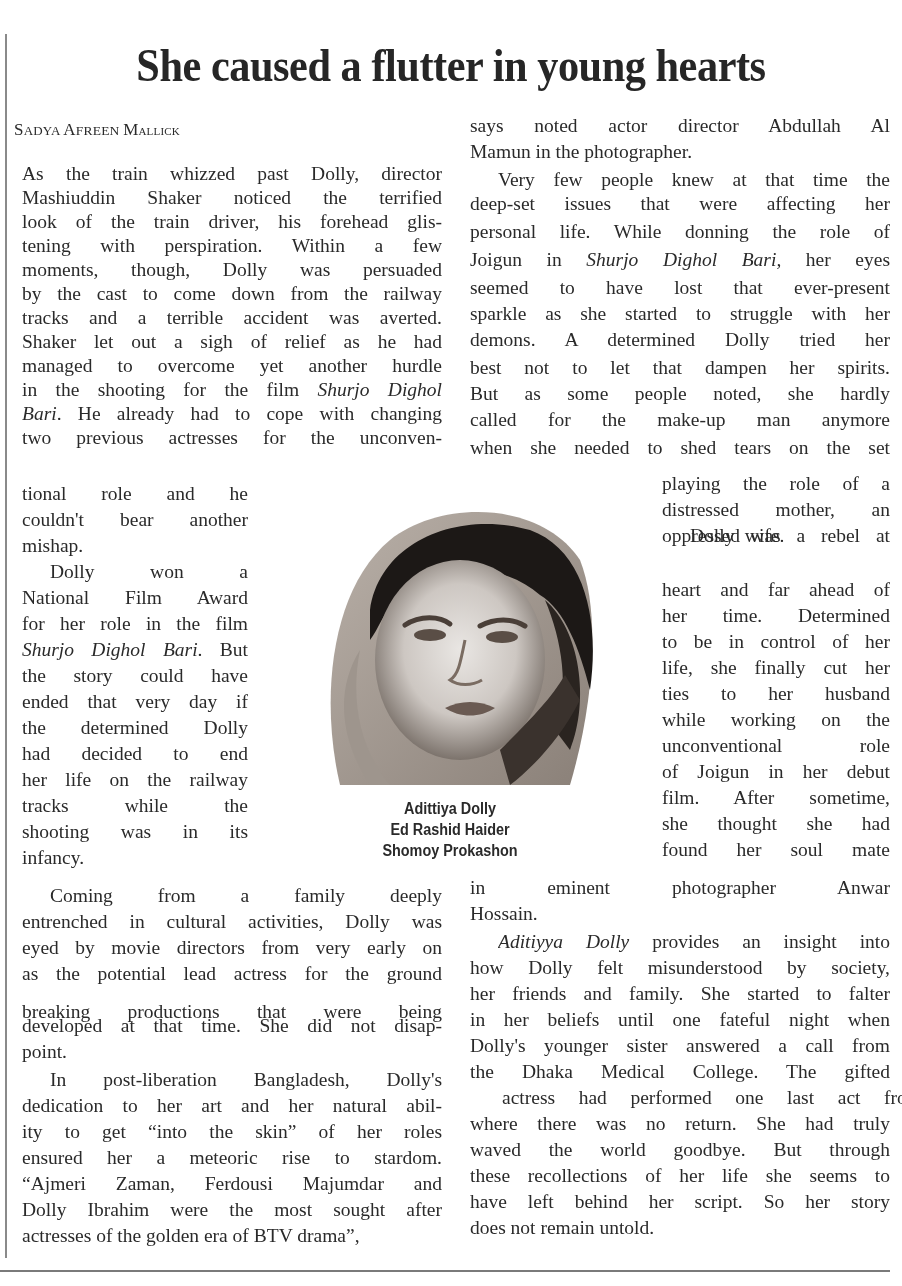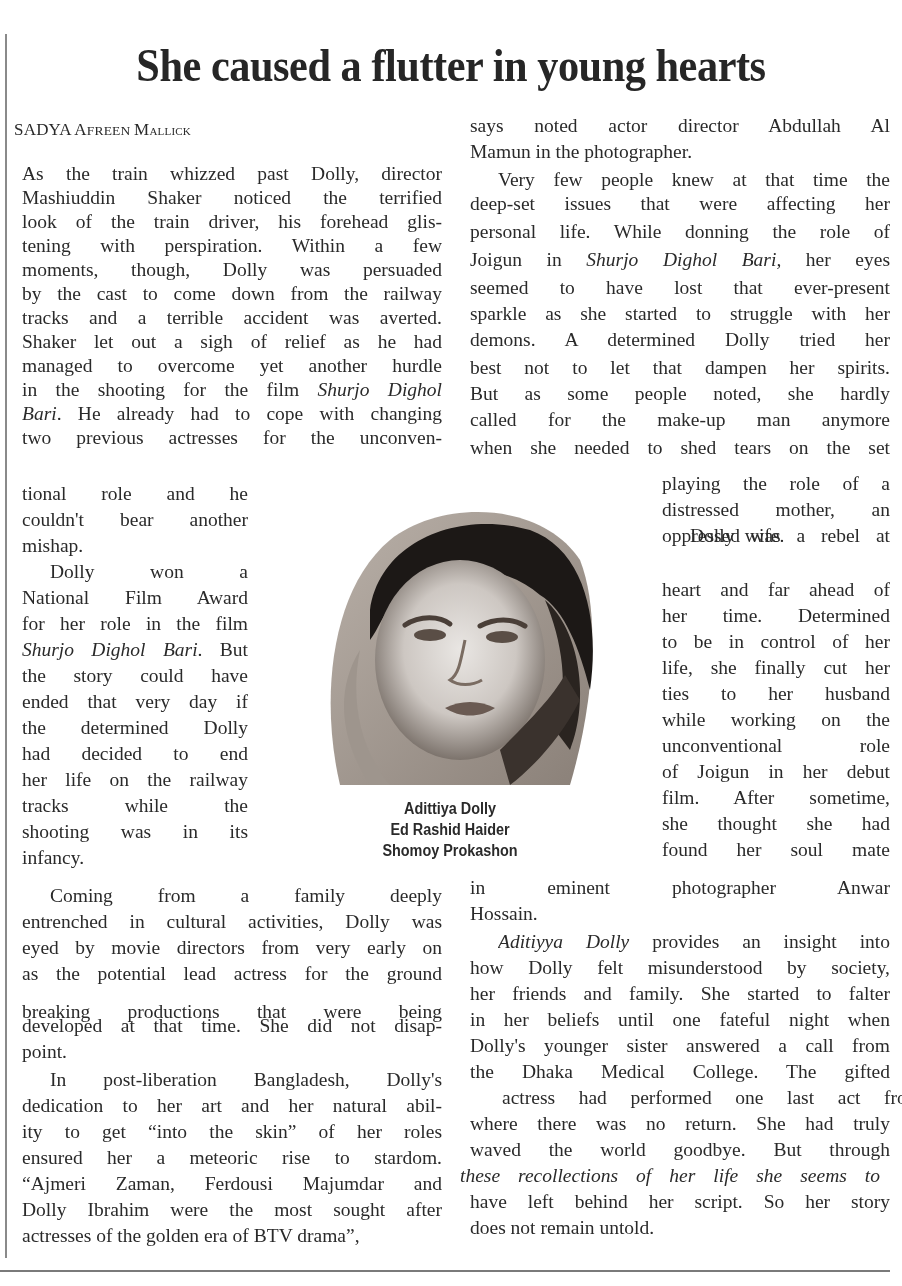--- a/index.html
+++ b/index.html
@@ -23,21 +23,21 @@
 </style>
 </head>
 <body>
 
 <div>
   <div class="rule-left"></div>
 
   <h1 class="headline" style="margin:0;">She caused a flutter in young hearts</h1>
 
   <div class="byline">
-    <span id="byline-text"><span class="cap">S</span><span style="font-size: 17px;">ADYA </span><span class="cap">A</span><span style="font-size: 13.5px;">FREEN </span><span class="cap">M</span><span style="font-size: 11px;">ALLICK</span></span>
+    <span id="byline-text"><span class="cap">S</span><span style="font-size: 13px;">ADYA </span><span class="cap">A</span><span style="font-size: 13.5px;">FREEN </span><span class="cap">M</span><span style="font-size: 11px;">ALLICK</span></span>
   </div>
 
   <div id="left-col">
       <div class="line" style="left: 22px; top: 162px; width: 420px;">As the train whizzed past Dolly, director</div>
       <div class="line" style="left: 22px; top: 186px; width: 420px;">Mashiuddin Shaker noticed the terrified</div>
       <div class="line" style="left: 22px; top: 210px; width: 420px;">look of the train driver, his forehead glis-</div>
       <div class="line" style="left: 22px; top: 234px; width: 420px;">tening with perspiration. Within a few</div>
       <div class="line" style="left: 22px; top: 258px; width: 420px;">moments, though, Dolly was persuaded</div>
       <div class="line" style="left: 22px; top: 282px; width: 420px;">by the cast to come down from the railway</div>
       <div class="line" style="left: 22px; top: 306px; width: 420px;">tracks and a terrible accident was averted.</div>
@@ -109,21 +109,21 @@
       <div class="line last" style="left: 470px; top: 902px; width: 420px;">Hossain.</div>
       <div class="line" style="left: 498px; top: 930px; width: 392px;"><i>Aditiyya Dolly</i> provides an insight into</div>
       <div class="line" style="left: 470px; top: 956px; width: 420px;">how Dolly felt misunderstood by society,</div>
       <div class="line" style="left: 470px; top: 982px; width: 420px;">her friends and family. She started to falter</div>
       <div class="line" style="left: 470px; top: 1008px; width: 420px;">in her beliefs until one fateful night when</div>
       <div class="line" style="left: 470px; top: 1034px; width: 420px;">Dolly's younger sister answered a call from</div>
       <div class="line" style="left: 470px; top: 1060px; width: 420px;">the Dhaka Medical College. The gifted</div>
       <div class="line" style="left: 470px; top: 1086px; width: 420px; margin-left: 32px;">actress had performed one last act from</div>
       <div class="line" style="left: 470px; top: 1112px; width: 420px;">where there was no return. She had truly</div>
       <div class="line" style="left: 470px; top: 1138px; width: 420px;">waved the world goodbye. But through</div>
-      <div class="line" style="left: 460px; top: 1164px; width: 420px; font-style: italic;">these recollections of her life she seems to</div>
+      <div class="line" style="left: 470px; top: 1164px; width: 420px;">these recollections of her life she seems to</div>
       <div class="line" style="left: 470px; top: 1190px; width: 420px;">have left behind her script. So her story</div>
       <div class="line last" style="left: 470px; top: 1216px; width: 420px;">does not remain untold.</div>
     </div>
 
   <div class="photo">
     <svg width="300" height="285" viewBox="0 0 300 285">
       <defs>
         <radialGradient id="face" cx="50%" cy="45%" r="55%">
           <stop offset="0%" stop-color="#e9e6e3"></stop>
           <stop offset="60%" stop-color="#cdc7c2"></stop>

